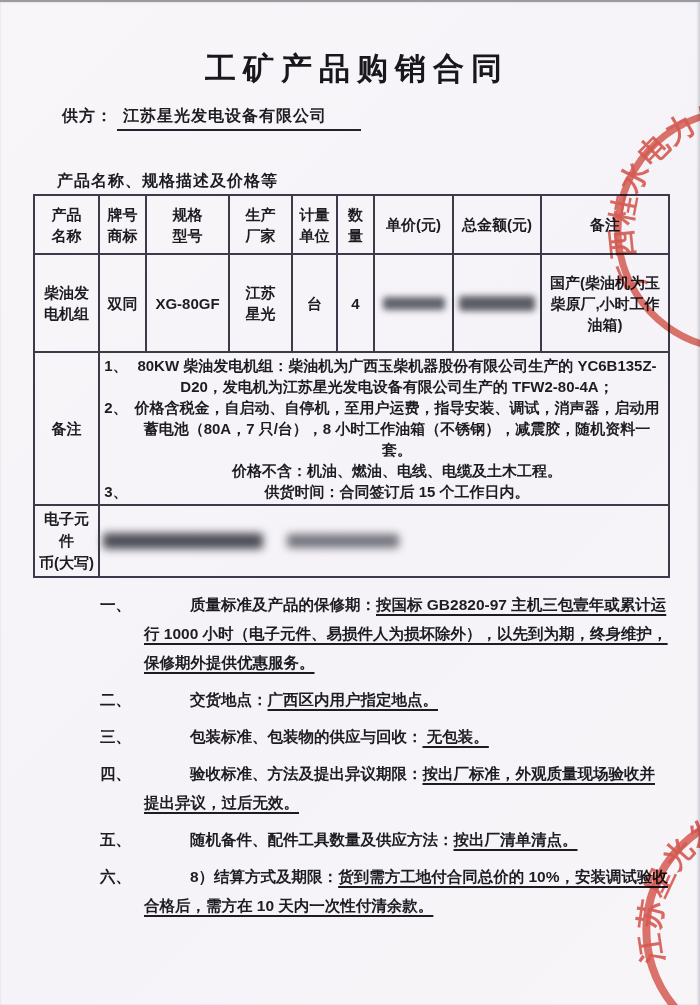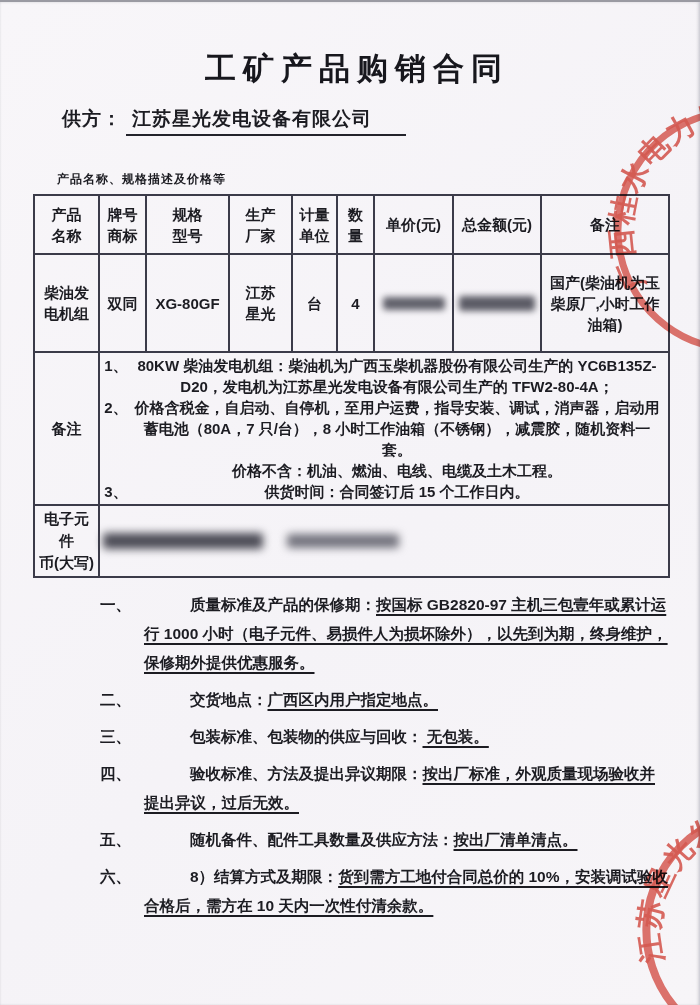--- a/index.html
+++ b/index.html
@@ -9,28 +9,28 @@
     overflow:hidden;
     font-family:"Liberation Sans","DejaVu Sans",sans-serif;
     color:#1c1c22;font-weight:bold;
     border-top:2px solid #9a9aa2;
     box-shadow:inset -2px 0 3px rgba(150,150,160,.35), inset 0 -2px 2px rgba(160,160,170,.4);
   }
   .doc-title{
     position:absolute;top:46px;left:0;width:100%;
     text-align:center;font-size:31px;letter-spacing:7px;color:#17171d;padding-left:7px;
   }
-  .party-line{position:absolute;left:62px;font-size:19px;letter-spacing:1px;white-space:nowrap;}
+  .party-line{position:absolute;left:62px;font-size:16px;letter-spacing:1px;white-space:nowrap;}
   .party-supplier{top:104px;}
   .party-buyer{top:141px;}
   .party-name{
     display:inline-block;border-bottom:2px solid #23232b;
     padding:0 34px 2px 6px;margin-left:4px;
   }
-  .section-heading{position:absolute;left:57px;top:169px;font-size:12px;letter-spacing:1px;}
+  .section-heading{position:absolute;left:57px;top:169px;font-size:16px;letter-spacing:1px;}
 
   table.product{
     position:absolute;left:33px;top:192px;width:635px;
     border-collapse:collapse;table-layout:fixed;
   }
   table.product td{
     border:2px solid #3b3b49;text-align:center;vertical-align:middle;
     font-size:15px;line-height:21px;padding:2px 3px;color:#1c1c22;
   }
   .hdr-row td{height:53px;font-size:15px;}

